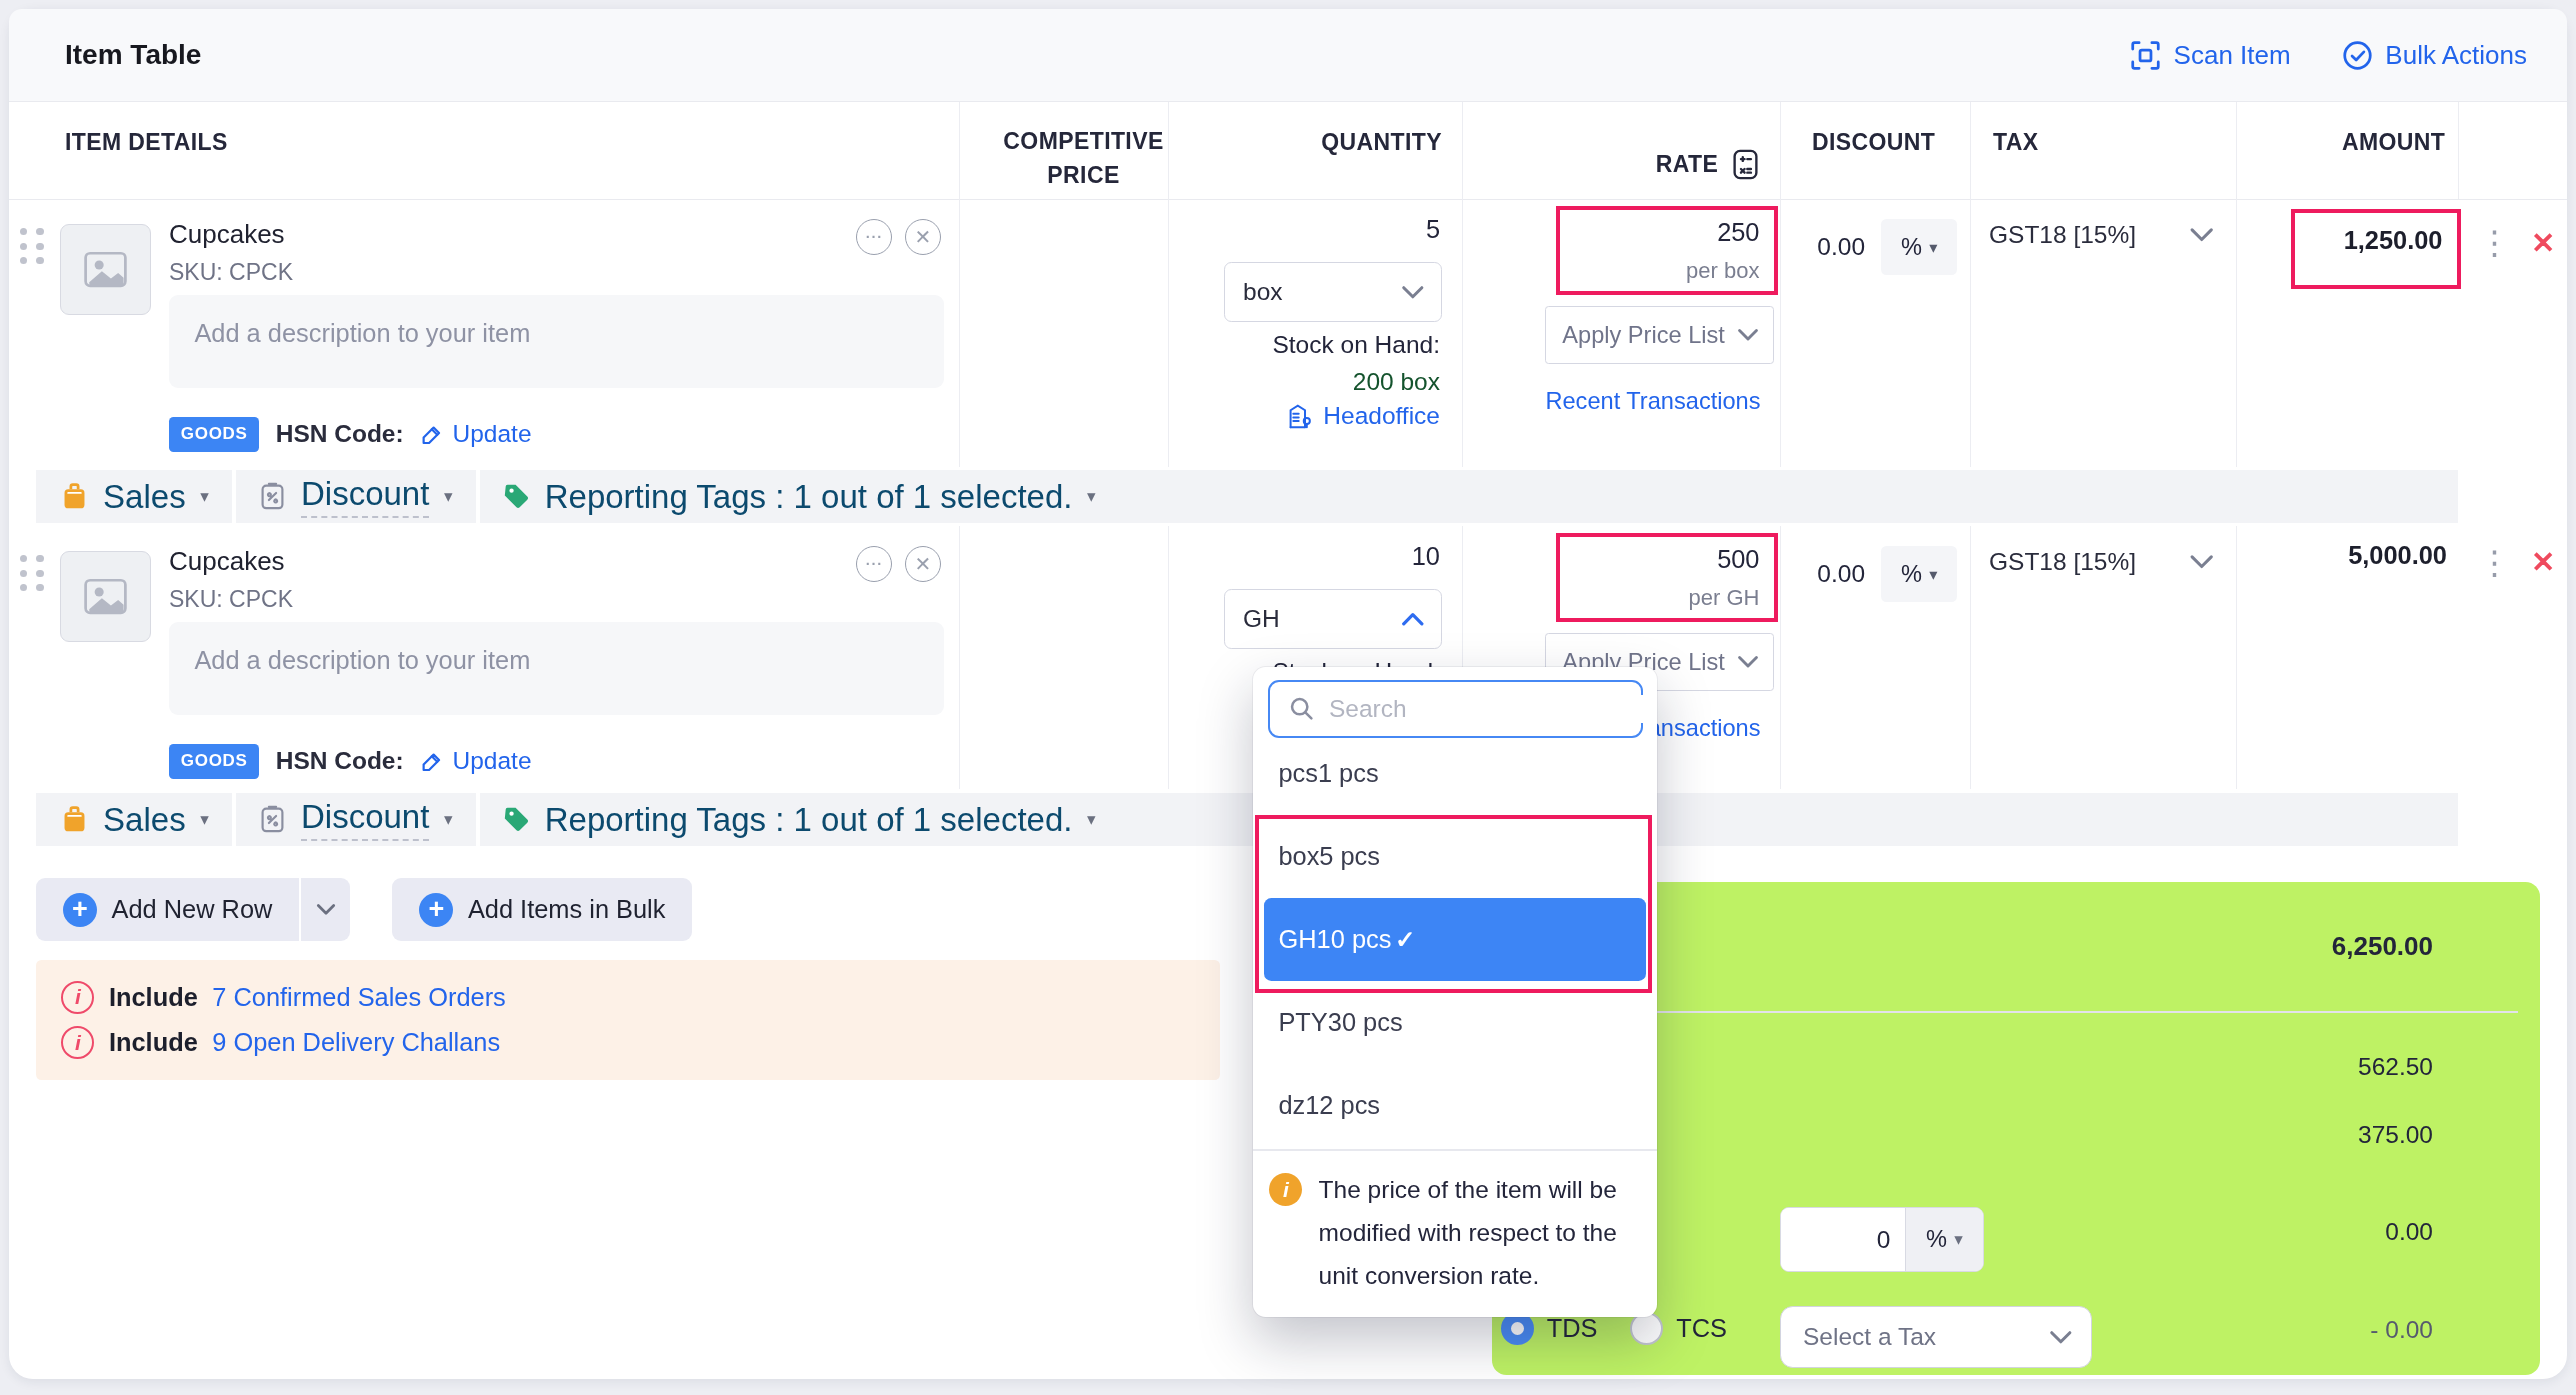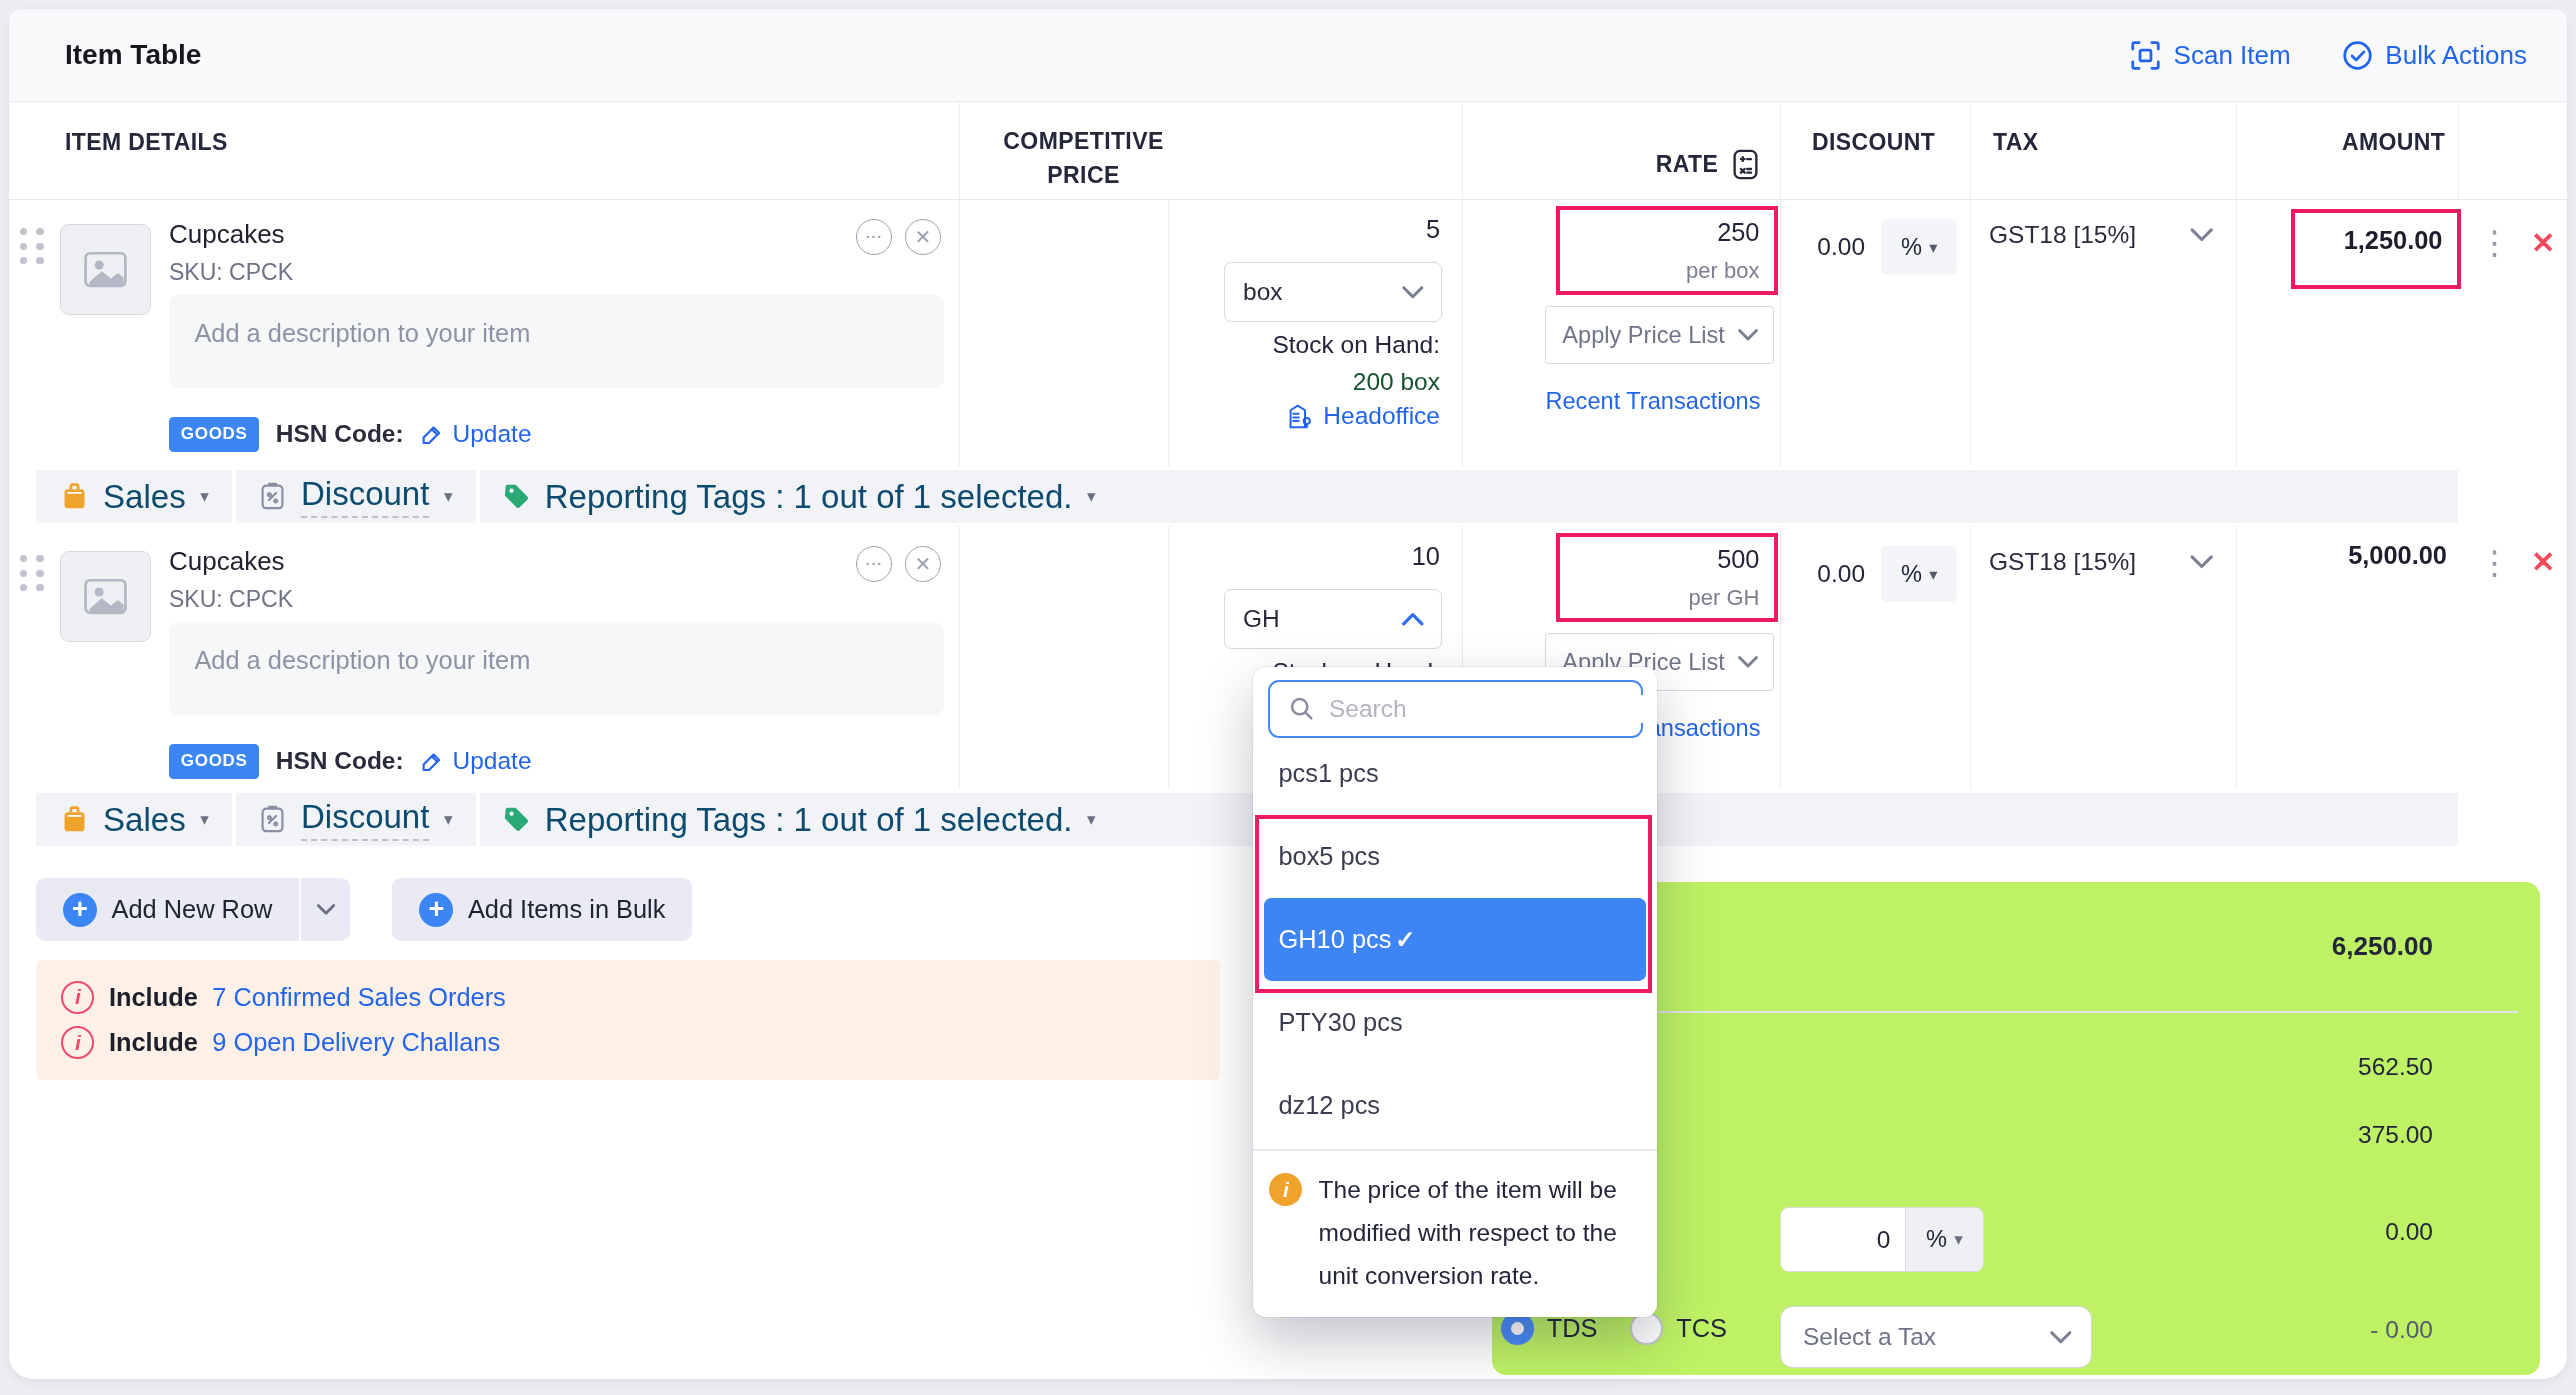--- a/index.html
+++ b/index.html
@@ -271,20 +271,21 @@
           </svg>
         </span>
         <span>Bulk Actions</span>
       </div>
     </div>
   </div>
 
   <div class="thead">
     <div class="col c1 th th-left">ITEM DETAILS</div>
     <div class="col c2 cb th th-center" style="padding-left:23.6px;padding-right:23.6px;">COMPETITIVE PRICE</div>
+    <div class="col c3 cb th th-right">QUANTITY</div>
     <div class="col c4 cb th th-rate">
       <span>RATE</span>
       <span>
         <svg width="29" height="31" viewBox="0 0 32 34" fill="none" stroke="#25273a" stroke-width="2.6">
           <rect x="4" y="2" width="24" height="30" rx="6"></rect>
           <path d="M11 11 h4 M13 9 v4" stroke-linecap="round"></path>
           <path d="M18 11 h4" stroke-linecap="round"></path>
           <path d="M11 22 l4 4 M15 22 l-4 4" stroke-linecap="round"></path>
           <path d="M18 22 h4 M18 26 h4" stroke-linecap="round"></path>
         </svg>

